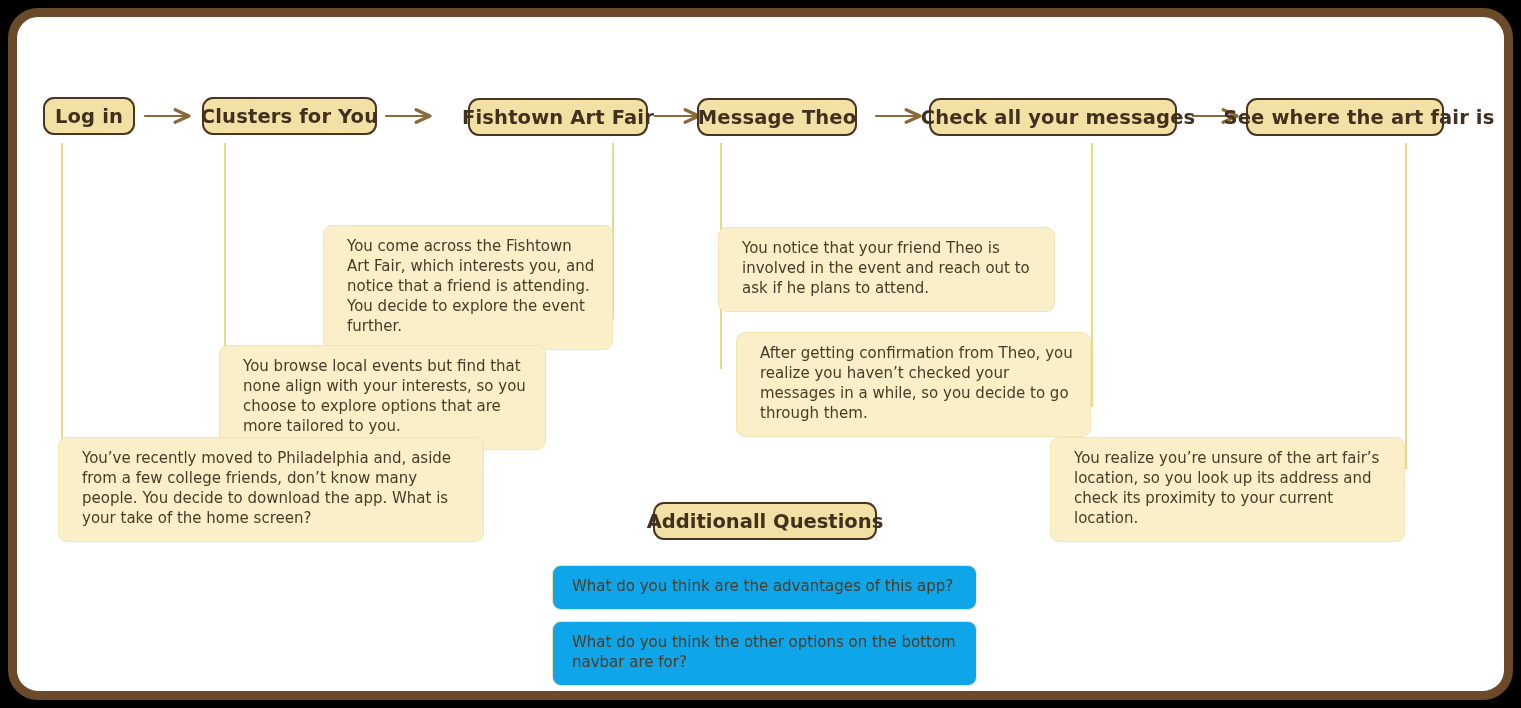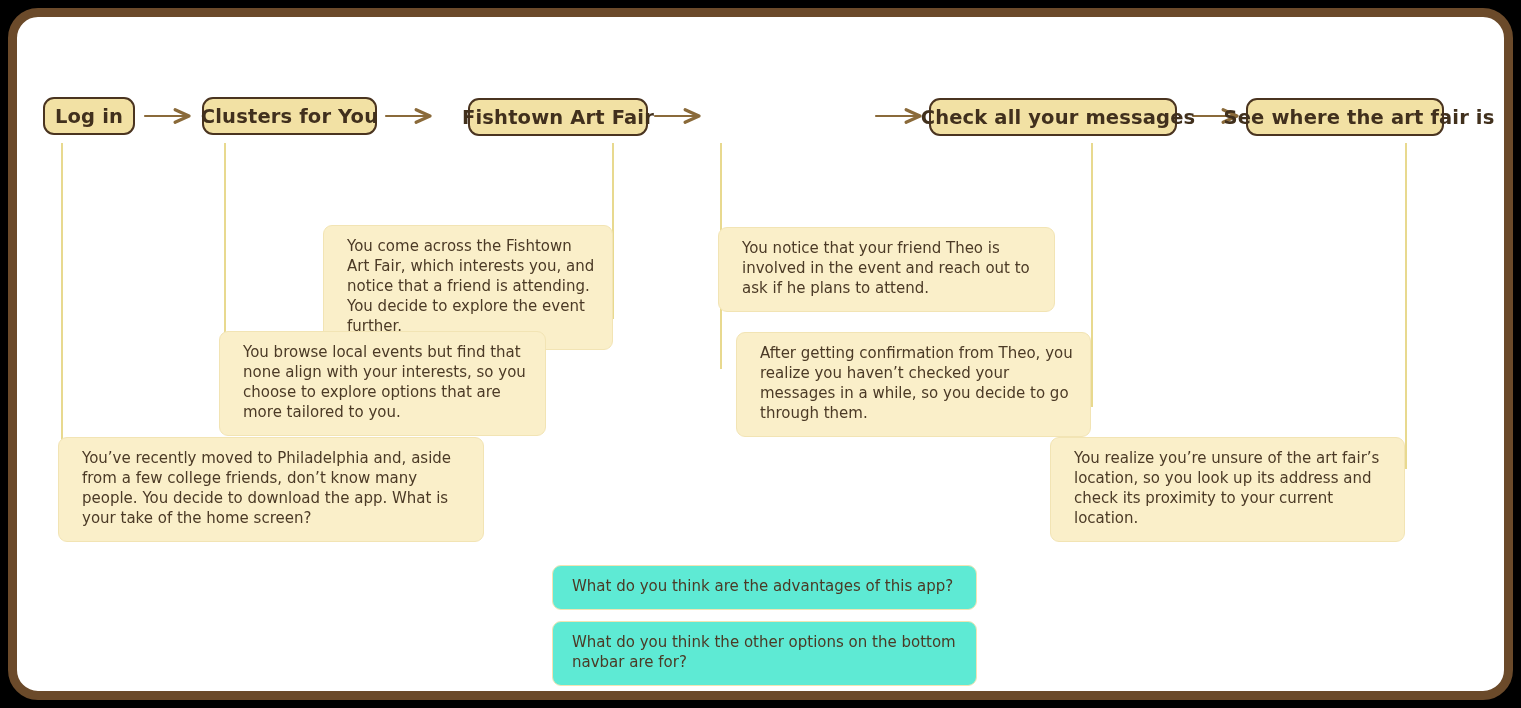--- a/index.html
+++ b/index.html
@@ -89,21 +89,21 @@
     font-weight: 700;
     display: flex;
     align-items: center;
     justify-content: center;
     white-space: nowrap;
   }
 
   .question-box {
     position: absolute;
     box-sizing: border-box;
-    background: #5eead4;
+    background: #0ea5e9;
     border: 1px solid #f2e4b4;
     border-radius: 9px;
     color: #4b3a26;
     font-size: 15px;
     line-height: 1.33;
     padding: 11px 17px 12px 19px;
   }
 </style>
 </head>
 <body>
@@ -135,36 +135,38 @@
         <line x1="1176" y1="99" x2="1220" y2="99"></line>
       </g>
     </svg>
 
     <div class="step-node" style="left:26px; top:80px; width:92px;">Log in</div>
 
     <div class="step-node" style="left:185px; top:80px; width:175px;">Clusters for You</div>
 
     <div class="step-node" style="left:427px; top:81px; width:180px;margin-left:24px;">Fishtown Art Fair</div>
 
+    <div class="step-node" style="left:680px; top:81px; width:160px;">Message Theo</div>
 
     <div class="step-node" style="left:912px; top:81px; width:248px;padding-left:10px;">Check all your messages</div>
 
     <div class="step-node" style="left:1229px; top:81px; width:198px;padding-left:28px;">See where the art fair is</div>
 
     <div class="note-box" style="left:306px; top:208px; width:290px;">You come across the Fishtown Art Fair, which interests you, and notice that a friend is attending. You decide to explore the event further.</div>
 
     <div class="note-box" style="left:701px; top:210px; width:337px;">You notice that your friend Theo is involved in the event and reach out to ask if he plans to attend.</div>
 
-    <div class="note-box" style="left:202px; top:314px; width:327px;">You browse local events but find that none align with your interests, so you choose to explore options that are more tailored to you.</div>
+    <div class="note-box" style="left:202px; top:328px; width:327px;">You browse local events but find that none align with your interests, so you choose to explore options that are more tailored to you.</div>
 
     <div class="note-box" style="left:719px; top:315px; width:355px;">After getting confirmation from Theo, you realize you haven’t checked your messages in a while, so you decide to go through them.</div>
 
     <div class="note-box" style="left:41px; top:420px; width:426px;">You’ve recently moved to Philadelphia and, aside from a few college friends, don’t know many people. You decide to download the app. What is your take of the home screen?</div>
 
     <div class="note-box" style="left:1033px; top:420px; width:355px;">You realize you’re unsure of the art fair’s location, so you look up its address and check its proximity to your current location.</div>
 
+    <div id="additional-questions-node" style="left:636px; top:485px; width:224px; height:38px;">Additionall Questions</div>
 
     <div class="question-box" style="left:535px; top:548px; width:425px;">What do you think are the advantages of this app?</div>
 
     <div class="question-box" style="left:535px; top:604px; width:425px;">What do you think the other options on the bottom navbar are for?</div>
 
   </div>
 </div>
 
 </body></html>

